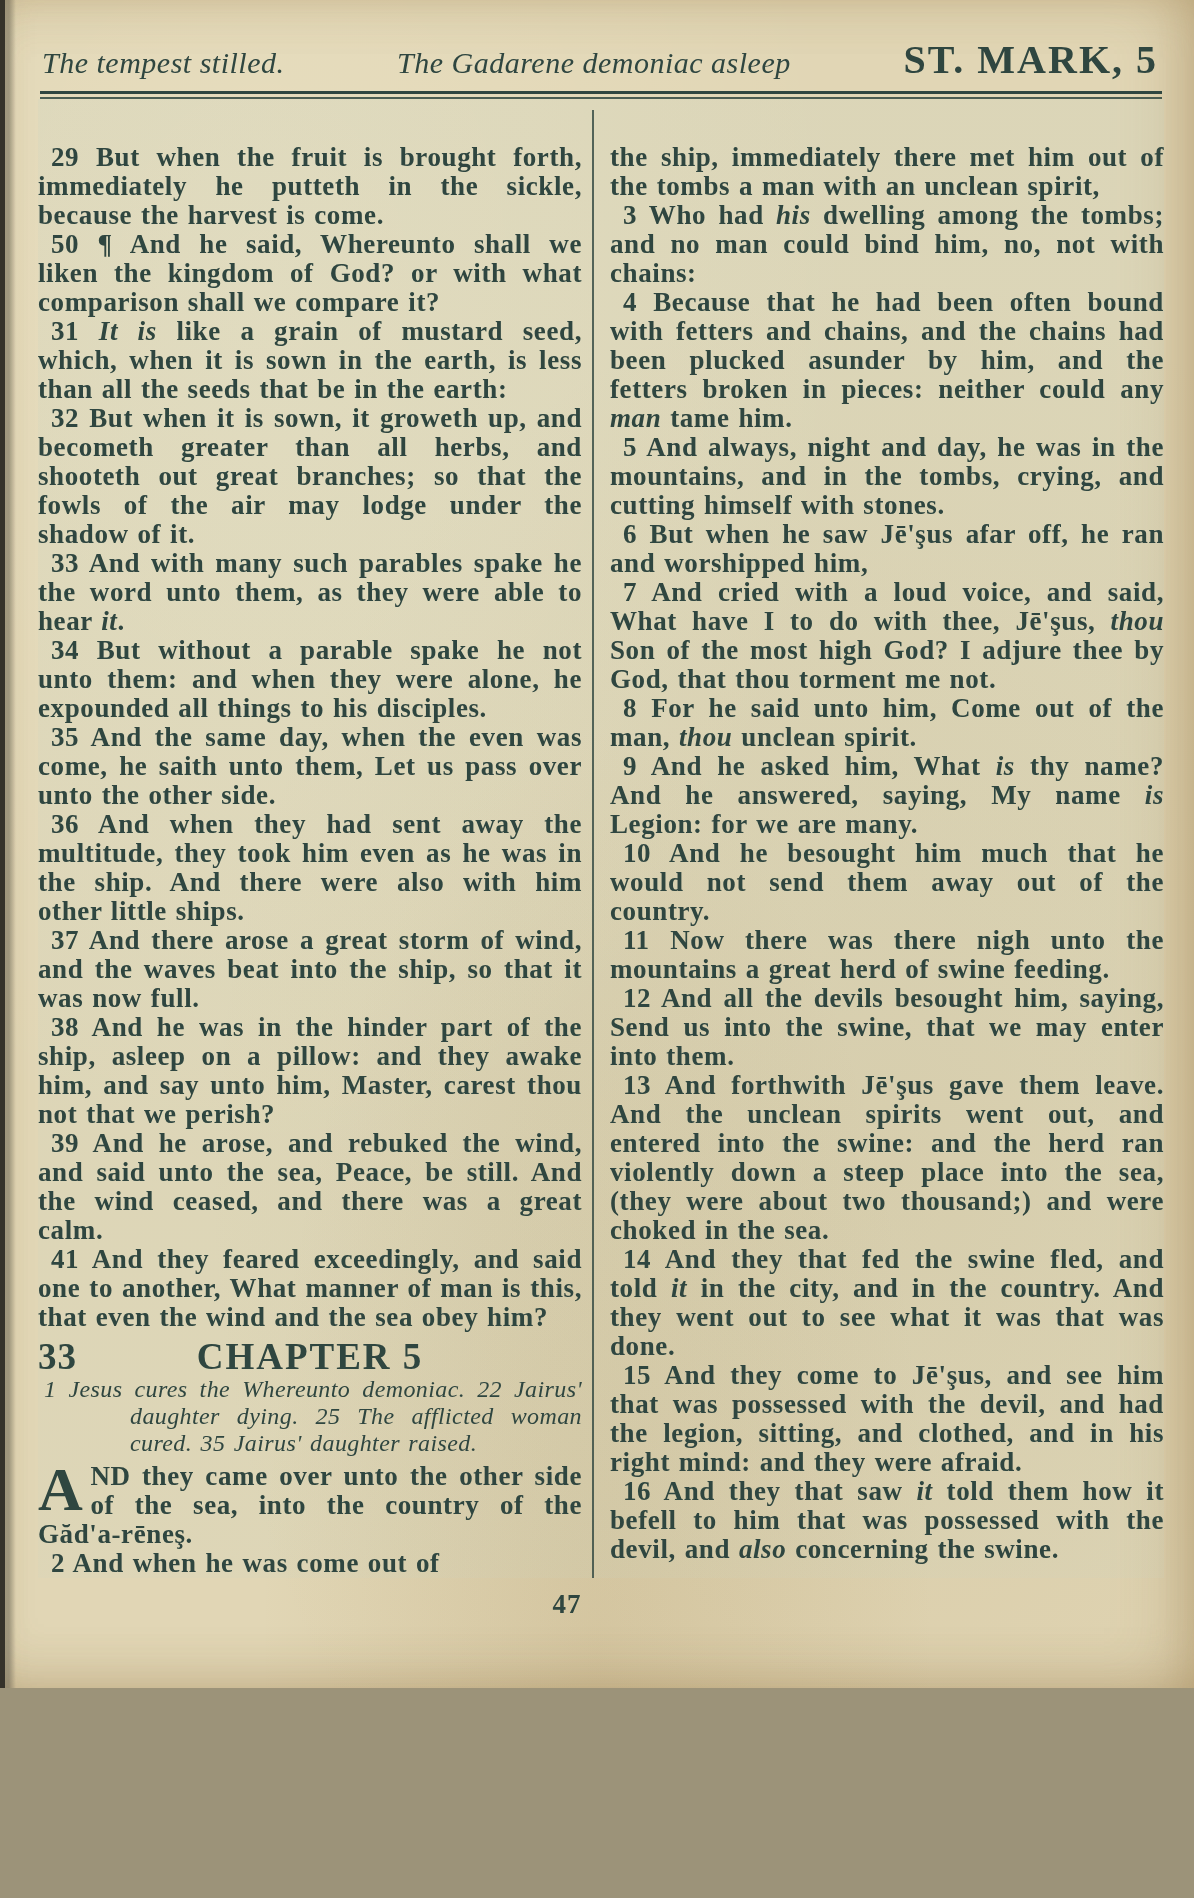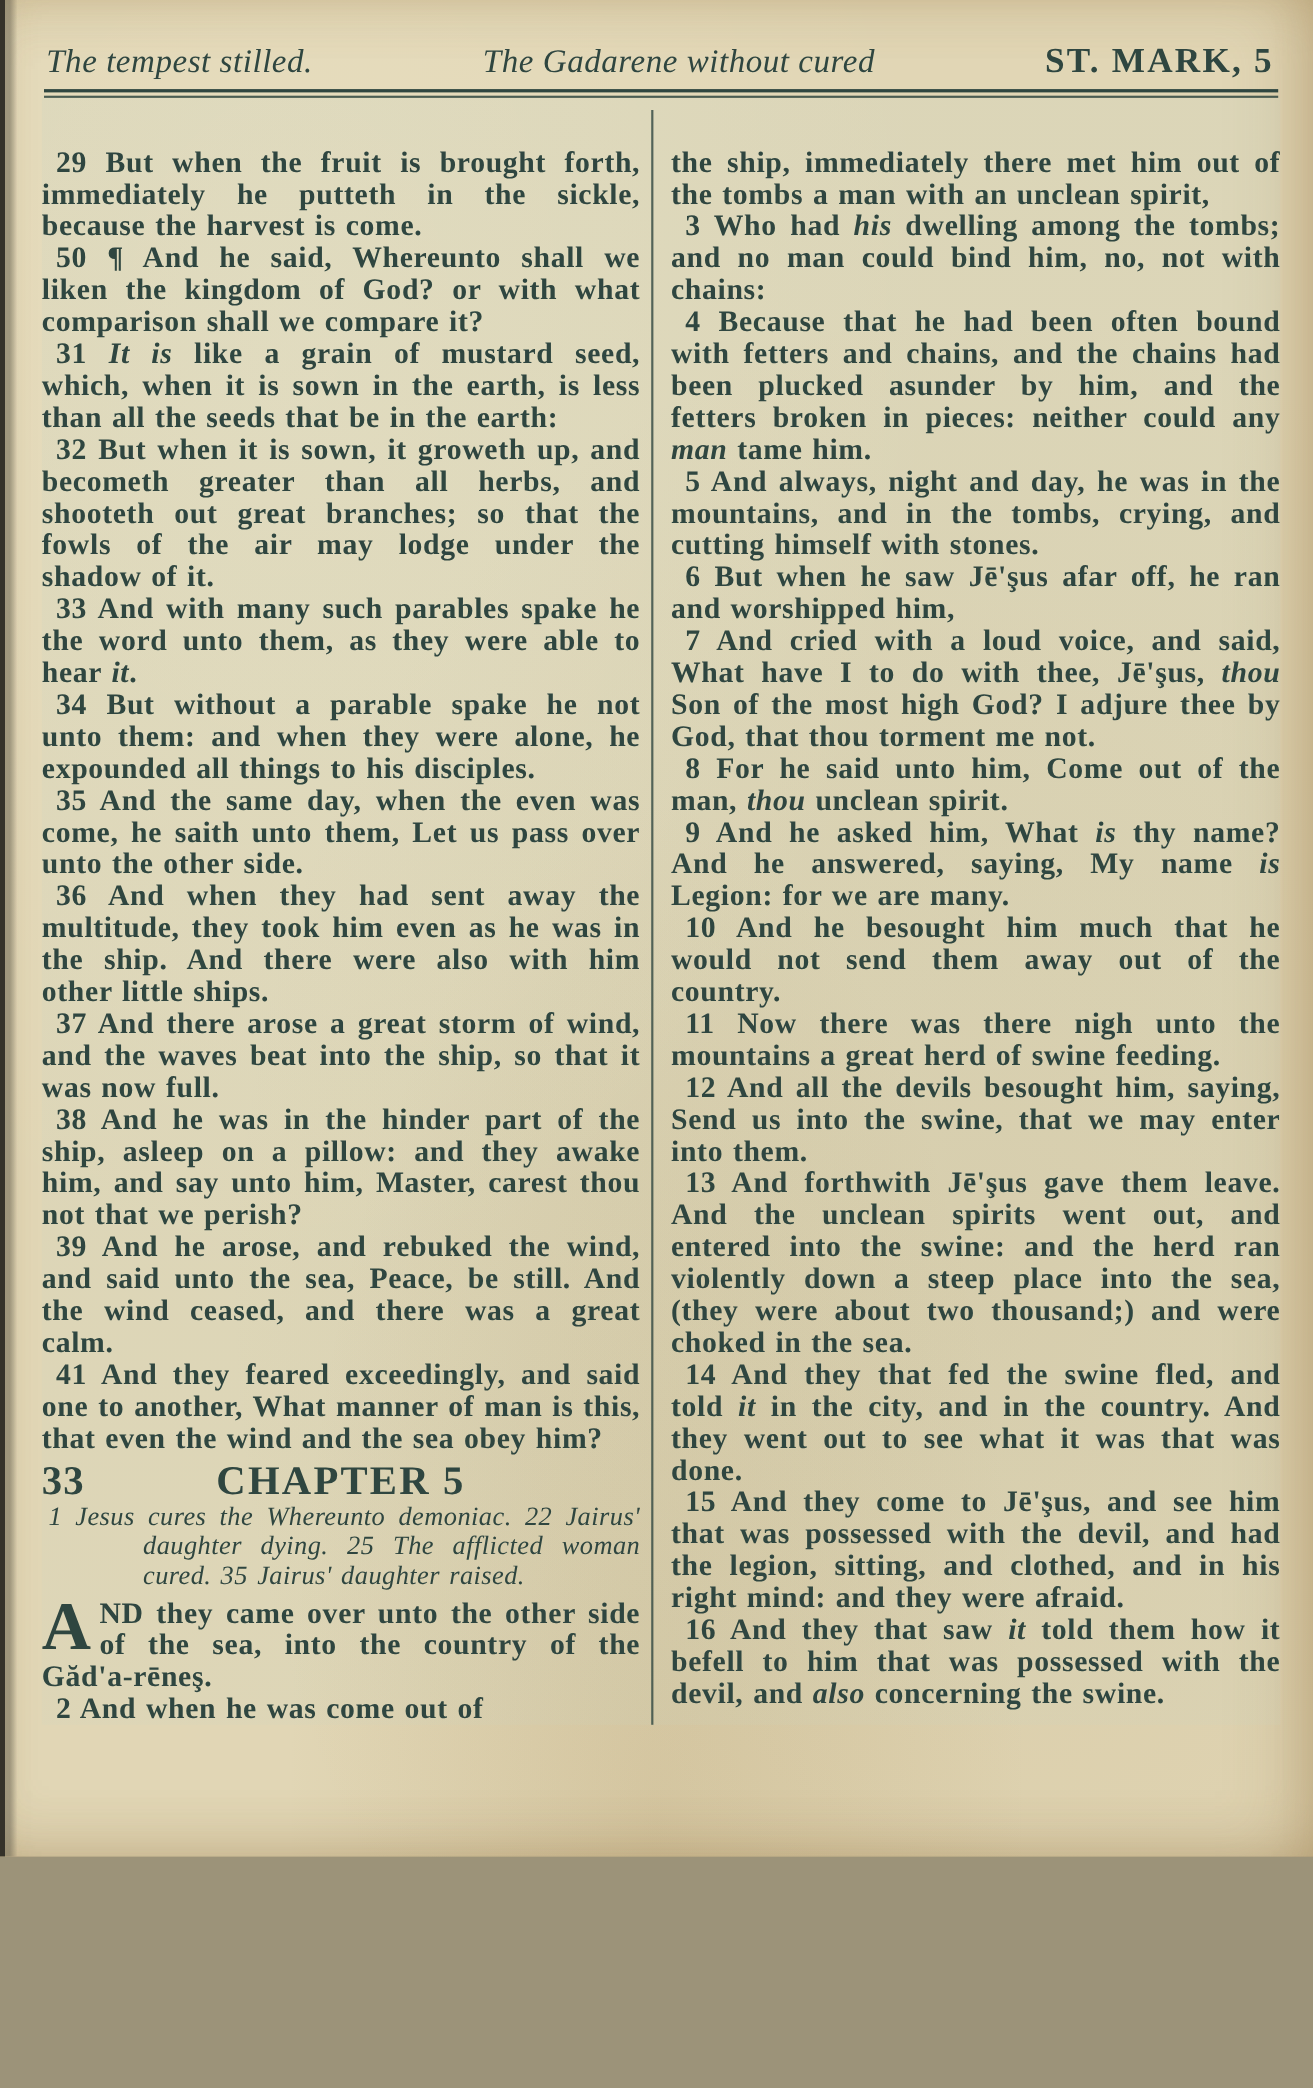--- a/index.html
+++ b/index.html
@@ -32,21 +32,21 @@
   .inner{position:relative;padding:30px 30px 0 38px;z-index:1;}
 
   
   .running-head{
     display:flex;align-items:baseline;
     margin:6px 6px 8px 4px;
     white-space:nowrap;
   }
   .rh-left,.rh-center{font-style:italic;font-size:30px;letter-spacing:.5px;}
   .rh-center{flex:1;text-align:center;}
-  .rh-right{font-weight:700;font-size:32px;letter-spacing:2px;}
+  .rh-right{font-weight:700;font-size:40px;letter-spacing:2px;}
 
   .head-rule{
     height:3px;
     border-top:3px solid var(--ink);
     border-bottom:2px solid rgba(47,70,64,.85);
     margin:0 2px;
   }
 
   
   .columns{
@@ -103,21 +103,21 @@
 </style>
 </head>
 <body>
 
 <div class="page">
   <div class="book-edge"></div>
   <div class="inner">
 
     <header class="running-head">
       <span class="rh-left">The tempest stilled.</span>
-      <span class="rh-center">The Gadarene without cured</span>
+      <span class="rh-center">The Gadarene demoniac asleep</span>
       <span class="rh-right">ST. MARK, 5</span>
     </header>
 
     <div class="head-rule"></div>
 
     <main class="columns">
       <section class="col col-left" id="col-left">
           <p class="verse">29 But when the fruit is brought forth, immediately he putteth in the sickle, because the harvest is come.</p>
           <p class="verse">50 ¶ And he said, Whereunto shall we liken the kingdom of God? or with what comparison shall we compare it?</p>
           <p class="verse">31 <i>It is</i> like a grain of mustard seed, which, when it is sown in the earth, is less than all the seeds that be in the earth:</p>
@@ -152,15 +152,18 @@
           <p class="verse">10 And he besought him much that he would not send them away out of the country.</p>
           <p class="verse">11 Now there was there nigh unto the mountains a great herd of swine feeding.</p>
           <p class="verse">12 And all the devils besought him, saying, Send us into the swine, that we may enter into them.</p>
           <p class="verse">13 And forthwith Jē'şus gave them leave. And the unclean spirits went out, and entered into the swine: and the herd ran violently down a steep place into the sea, (they were about two thousand;) and were choked in the sea.</p>
           <p class="verse">14 And they that fed the swine fled, and told <i>it</i> in the city, and in the country. And they went out to see what it was that was done.</p>
           <p class="verse">15 And they come to Jē'şus, and see him that was possessed with the devil, and had the legion, sitting, and clothed, and in his right mind: and they were afraid.</p>
           <p class="verse">16 And they that saw <i>it</i> told them how it befell to him that was possessed with the devil, and <i>also</i> concerning the swine.</p>
         </section>
     </main>
 
+    <footer class="page-foot">
+      <span class="page-num">47</span>
+    </footer>
 
   </div>
 </div>
 
 </body></html>

